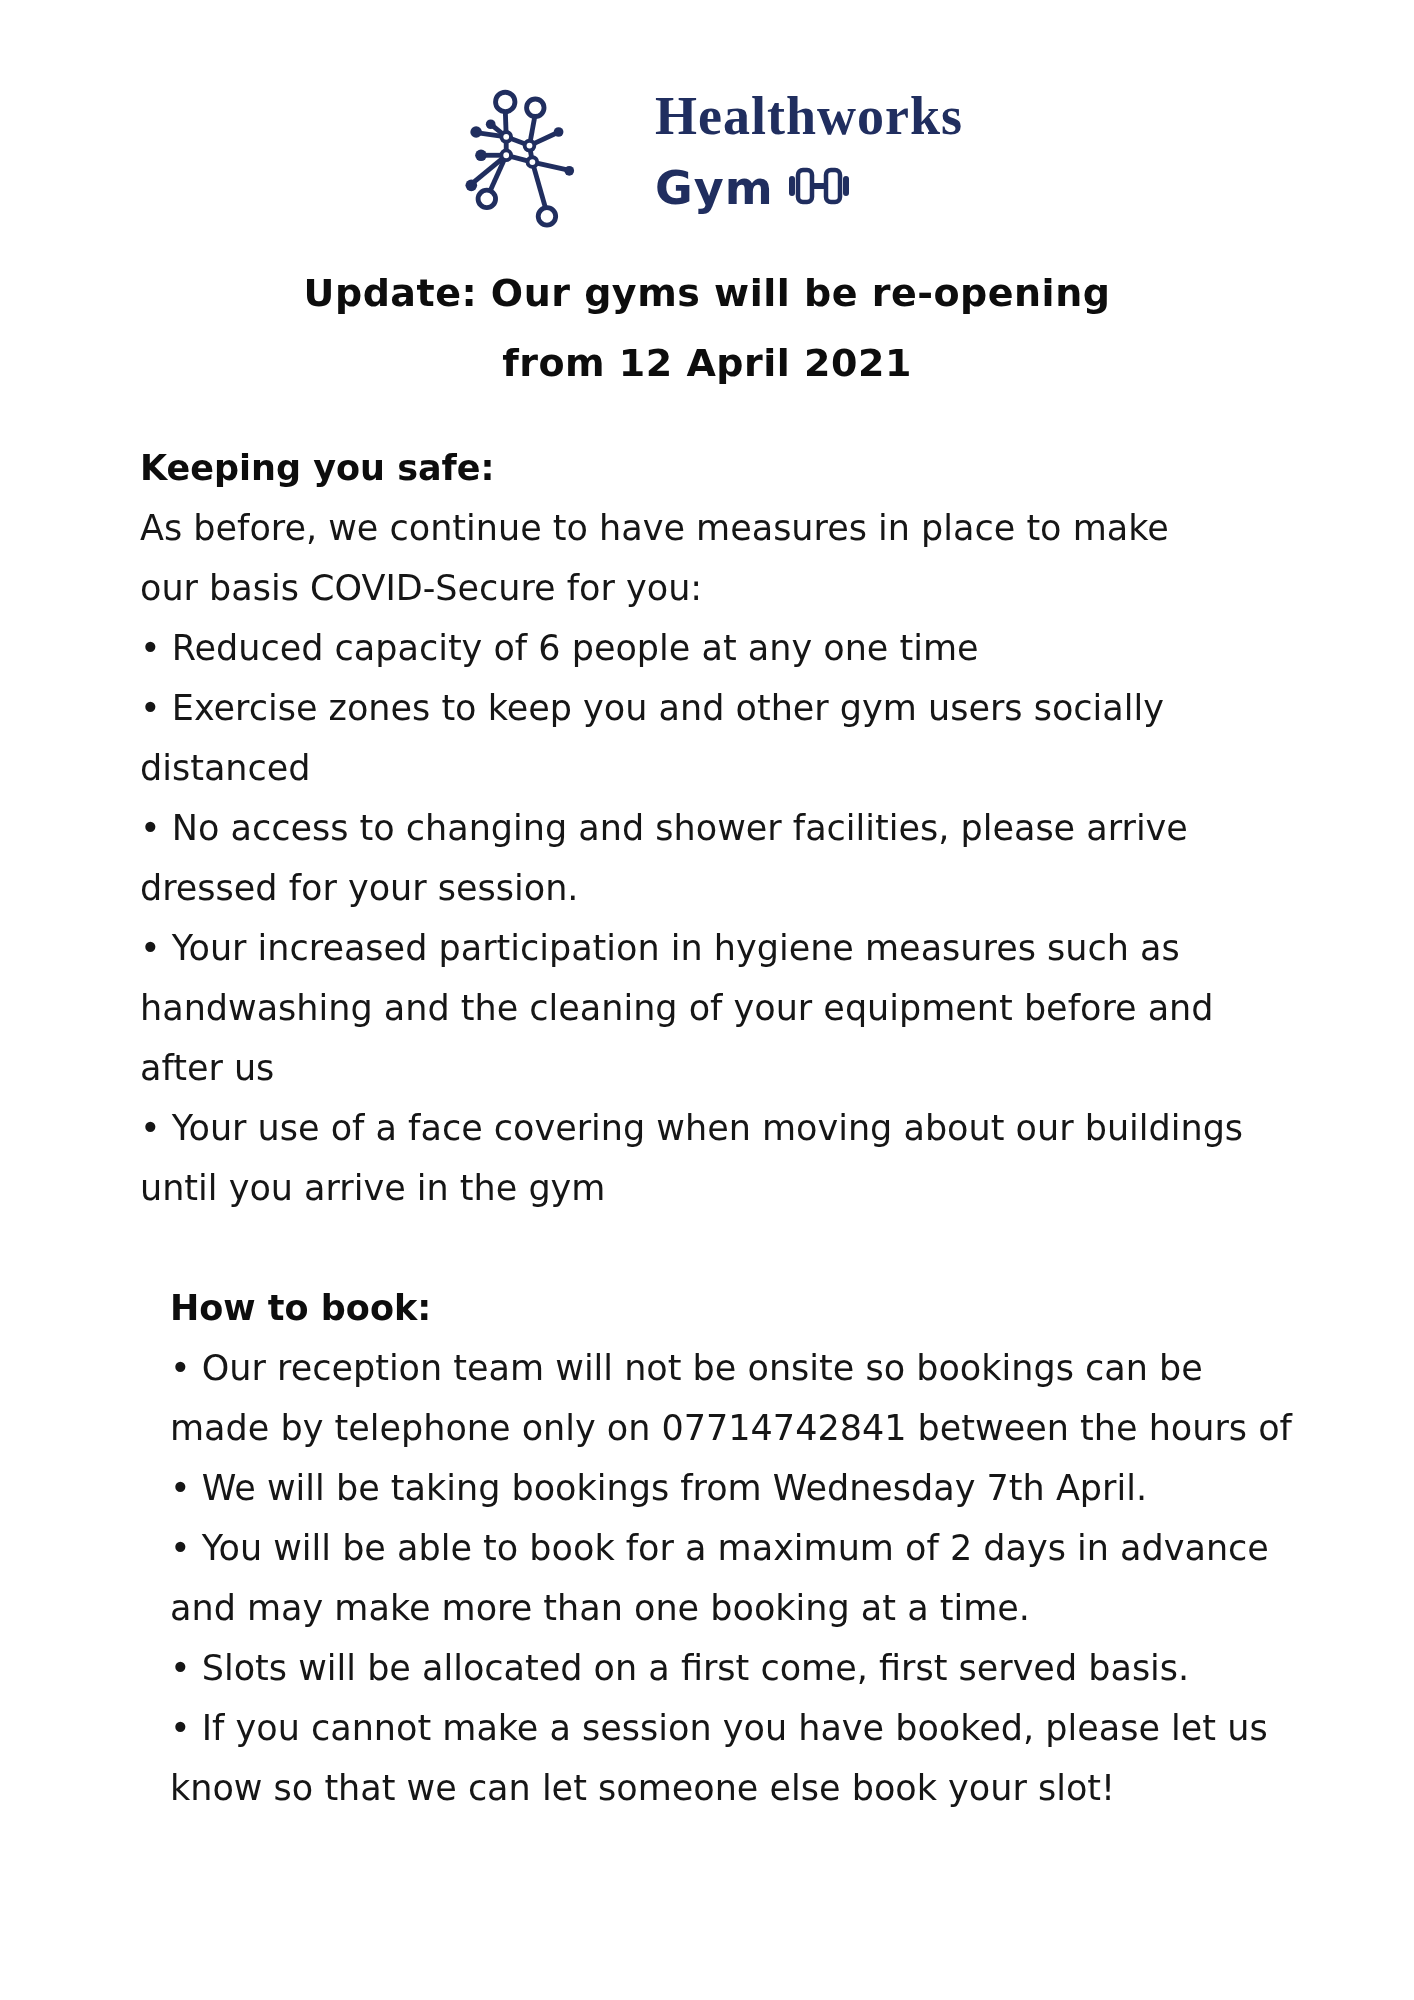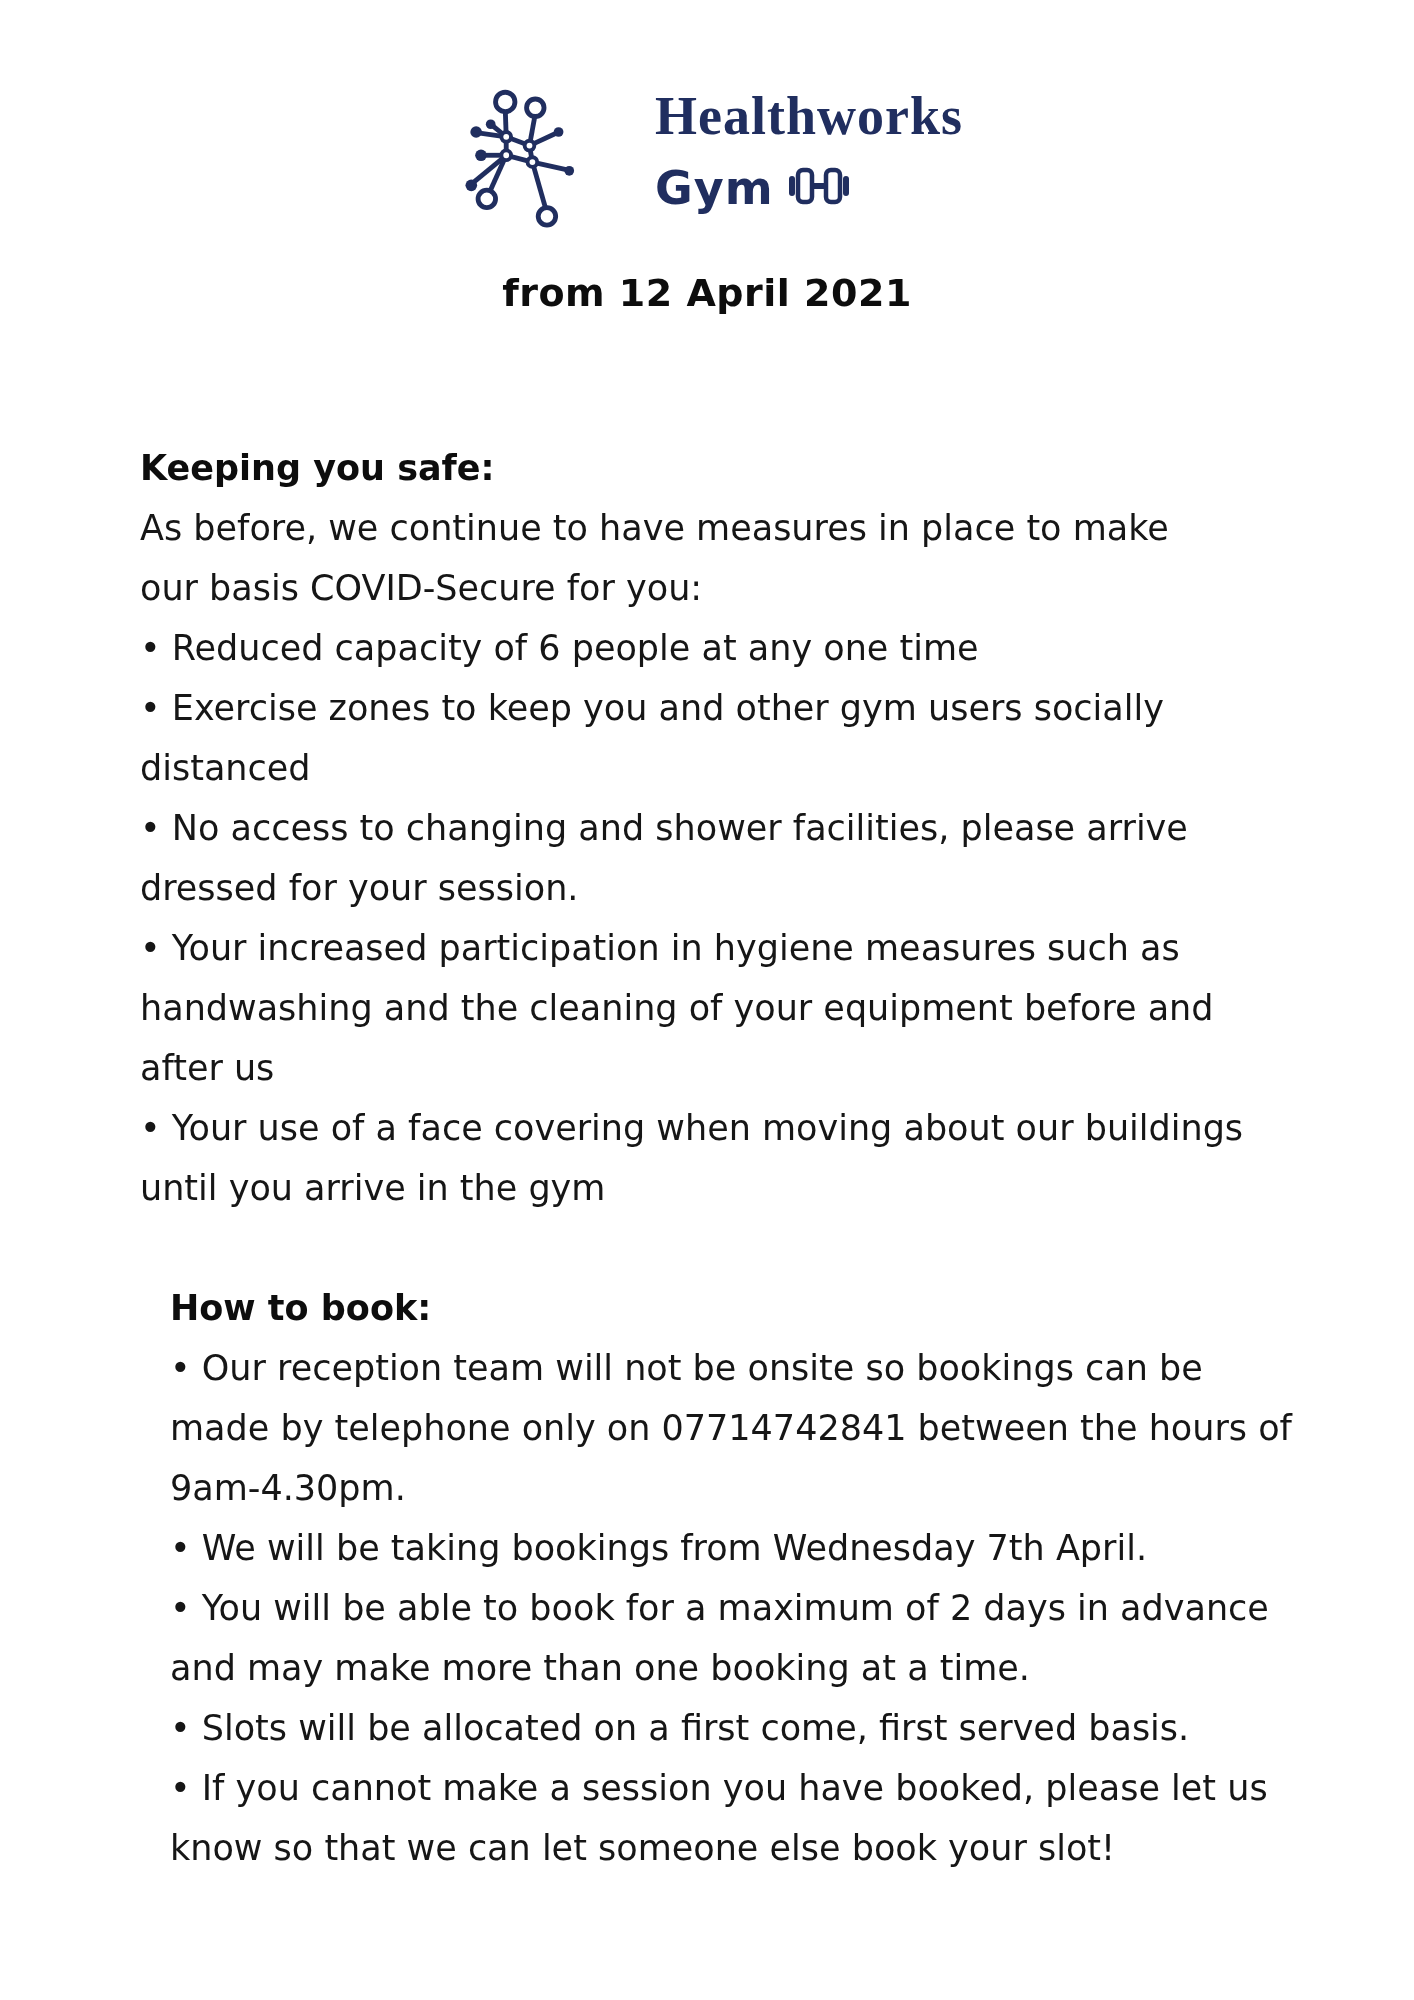--- a/index.html
+++ b/index.html
@@ -120,20 +120,21 @@
             <line x1="24" y1="21" x2="38" y2="21" stroke-width="6"></line>
             <line x1="4" y1="14" x2="4" y2="28" stroke-width="6" stroke-linecap="round"></line>
             <line x1="58" y1="14" x2="58" y2="28" stroke-width="6" stroke-linecap="round"></line>
           </svg>
         </span>
       </div>
     </div>
   </div>
 
   <div class="title">
+    <div>Update: Our gyms will be re-opening</div>
     <div>from 12 April 2021</div>
   </div>
 
   <div class="body-text">
 
     <div class="section">
       <div class="section-heading">Keeping you safe:</div>
       <div class="text-line">As before, we continue to have measures in place to make</div>
       <div class="text-line">our basis COVID-Secure for you:</div>
       <div class="text-line">• Reduced capacity of 6 people at any one time</div>
@@ -145,21 +146,20 @@
       <div class="text-line">handwashing and the cleaning of your equipment before and</div>
       <div class="text-line">after us</div>
       <div class="text-line">• Your use of a face covering when moving about our buildings</div>
       <div class="text-line">until you arrive in the gym</div>
     </div>
 
     <div class="section">
       <div class="section-heading">How to book:</div>
       <div class="text-line">• Our reception team will not be onsite so bookings can be</div>
       <div class="text-line">made by telephone only on 07714742841 between the hours of</div>
-      <div class="text-line">9am-4.30pm.</div>
       <div class="text-line">• We will be taking bookings from Wednesday 7th April.</div>
       <div class="text-line">• You will be able to book for a maximum of 2 days in advance</div>
       <div class="text-line">and may make more than one booking at a time.</div>
       <div class="text-line">• Slots will be allocated on a first come, first served basis.</div>
       <div class="text-line">• If you cannot make a session you have booked, please let us</div>
       <div class="text-line">know so that we can let someone else book your slot!</div>
     </div>
 
   </div>
 </div>

